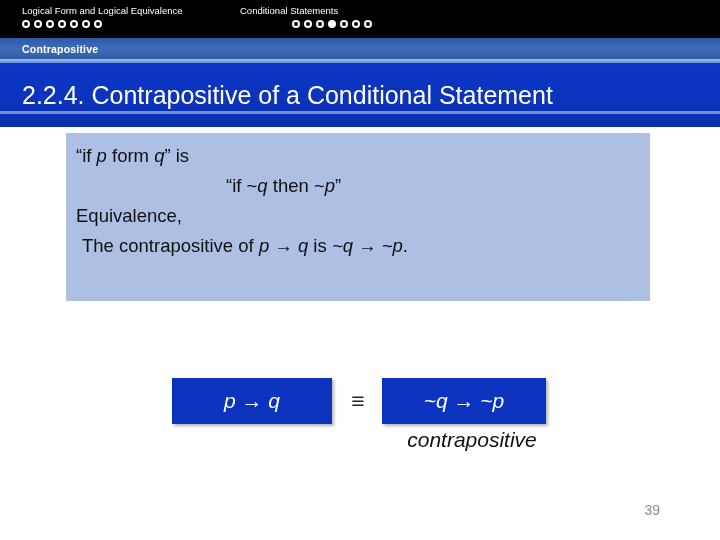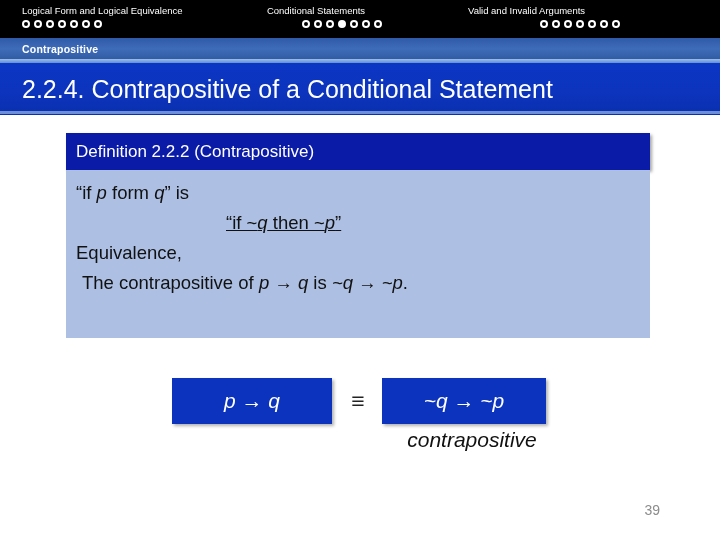--- a/index.html
+++ b/index.html
@@ -47,21 +47,21 @@
     border-radius: 50%;
     border: 2px solid #ffffff;
     box-sizing: border-box;
     background: transparent;
   }
   .dot.filled {
     background: #ffffff;
   }
 
   .nav-g1 { left: 22px; }
-  .nav-g2 { left: 250px; text-align: center; }
+  .nav-g2 { left: 240px; }
   .nav-g2 .dots { padding-left: 52px; }
   .nav-g3 { left: 468px; }
   .nav-g3 .dots { padding-left: 72px; }
 
   
   .subband {
     position: absolute;
     left: 0; top: 38px;
     width: 720px;
     height: 24px;
@@ -83,21 +83,21 @@
     width: 720px;
     height: 4px;
     background: linear-gradient(to bottom, #9fbde8 0%, #5f8fd8 100%);
   }
 
   
   .slide-title-bar {
     position: absolute;
     left: 0; top: 63px;
     width: 720px;
-    height: 52px;
+    height: 64px;
     background: linear-gradient(to bottom, #0b35c4 0%, #0c34bd 55%, #0a2fae 100%);
     display: flex;
     align-items: center;
   }
   .slide-title {
     color: #ffffff;
     font-size: 25px;
     padding-left: 22px;
     white-space: nowrap;
     font-family: "Liberation Sans", sans-serif;
@@ -138,21 +138,21 @@
     min-height: 168px;
     box-sizing: border-box;
   }
   .def-line {
     color: #111111;
     font-size: 18.5px;
     line-height: 30px;
     padding-left: 10px;
     white-space: nowrap;
   }
-  .def-line.indent-center { padding-left: 160px; text-decoration: underline; }
+  .def-line.indent-center { padding-left: 160px; }
   .def-line.indent-sm { padding-left: 16px; }
   .def-line b { font-weight: bold; }
   .it { font-style: italic; }
 
   
   .formula-row {
     position: absolute;
     left: 0;
     top: 378px;
     width: 720px;
@@ -230,48 +230,33 @@
       <span class="dot"></span>
       <span class="dot"></span>
       <span class="dot"></span>
       <span class="dot filled"></span>
       <span class="dot"></span>
       <span class="dot"></span>
       <span class="dot"></span>
     </div>
   </div>
 
-  <div class="nav-group nav-g3">
-    <div class="nav-title">Valid and Invalid Arguments</div>
-    <div class="dots">
-      <span class="dot"></span>
-      <span class="dot"></span>
-      <span class="dot"></span>
-      <span class="dot"></span>
-      <span class="dot"></span>
-      <span class="dot"></span>
-      <span class="dot"></span>
-    </div>
-  </div>
 </div>
 
 <div class="subband">
   <div class="subband-label">Contrapositive</div>
 </div>
 <div class="subband-rule"></div>
 
 <div class="slide-title-bar">
   <div class="slide-title">2.2.4. Contrapositive of a Conditional Statement</div>
 </div>
 <div class="slide-title-underline"></div>
 
 <div class="def-wrap">
-  <div class="def-header">
-    <span class="def-header-text">Definition 2.2.2 (Contrapositive)</span>
-  </div>
   <div class="def-body">
 
 
     <div class="def-line">
       <span>“if </span><span class="it">p</span><span> form </span><span class="it">q</span><span>” is</span>
     </div>
 
     <div class="def-line indent-center">
       <span>“if ~</span><span class="it">q</span><span> then ~</span><span class="it">p</span><span>”</span>
     </div>

